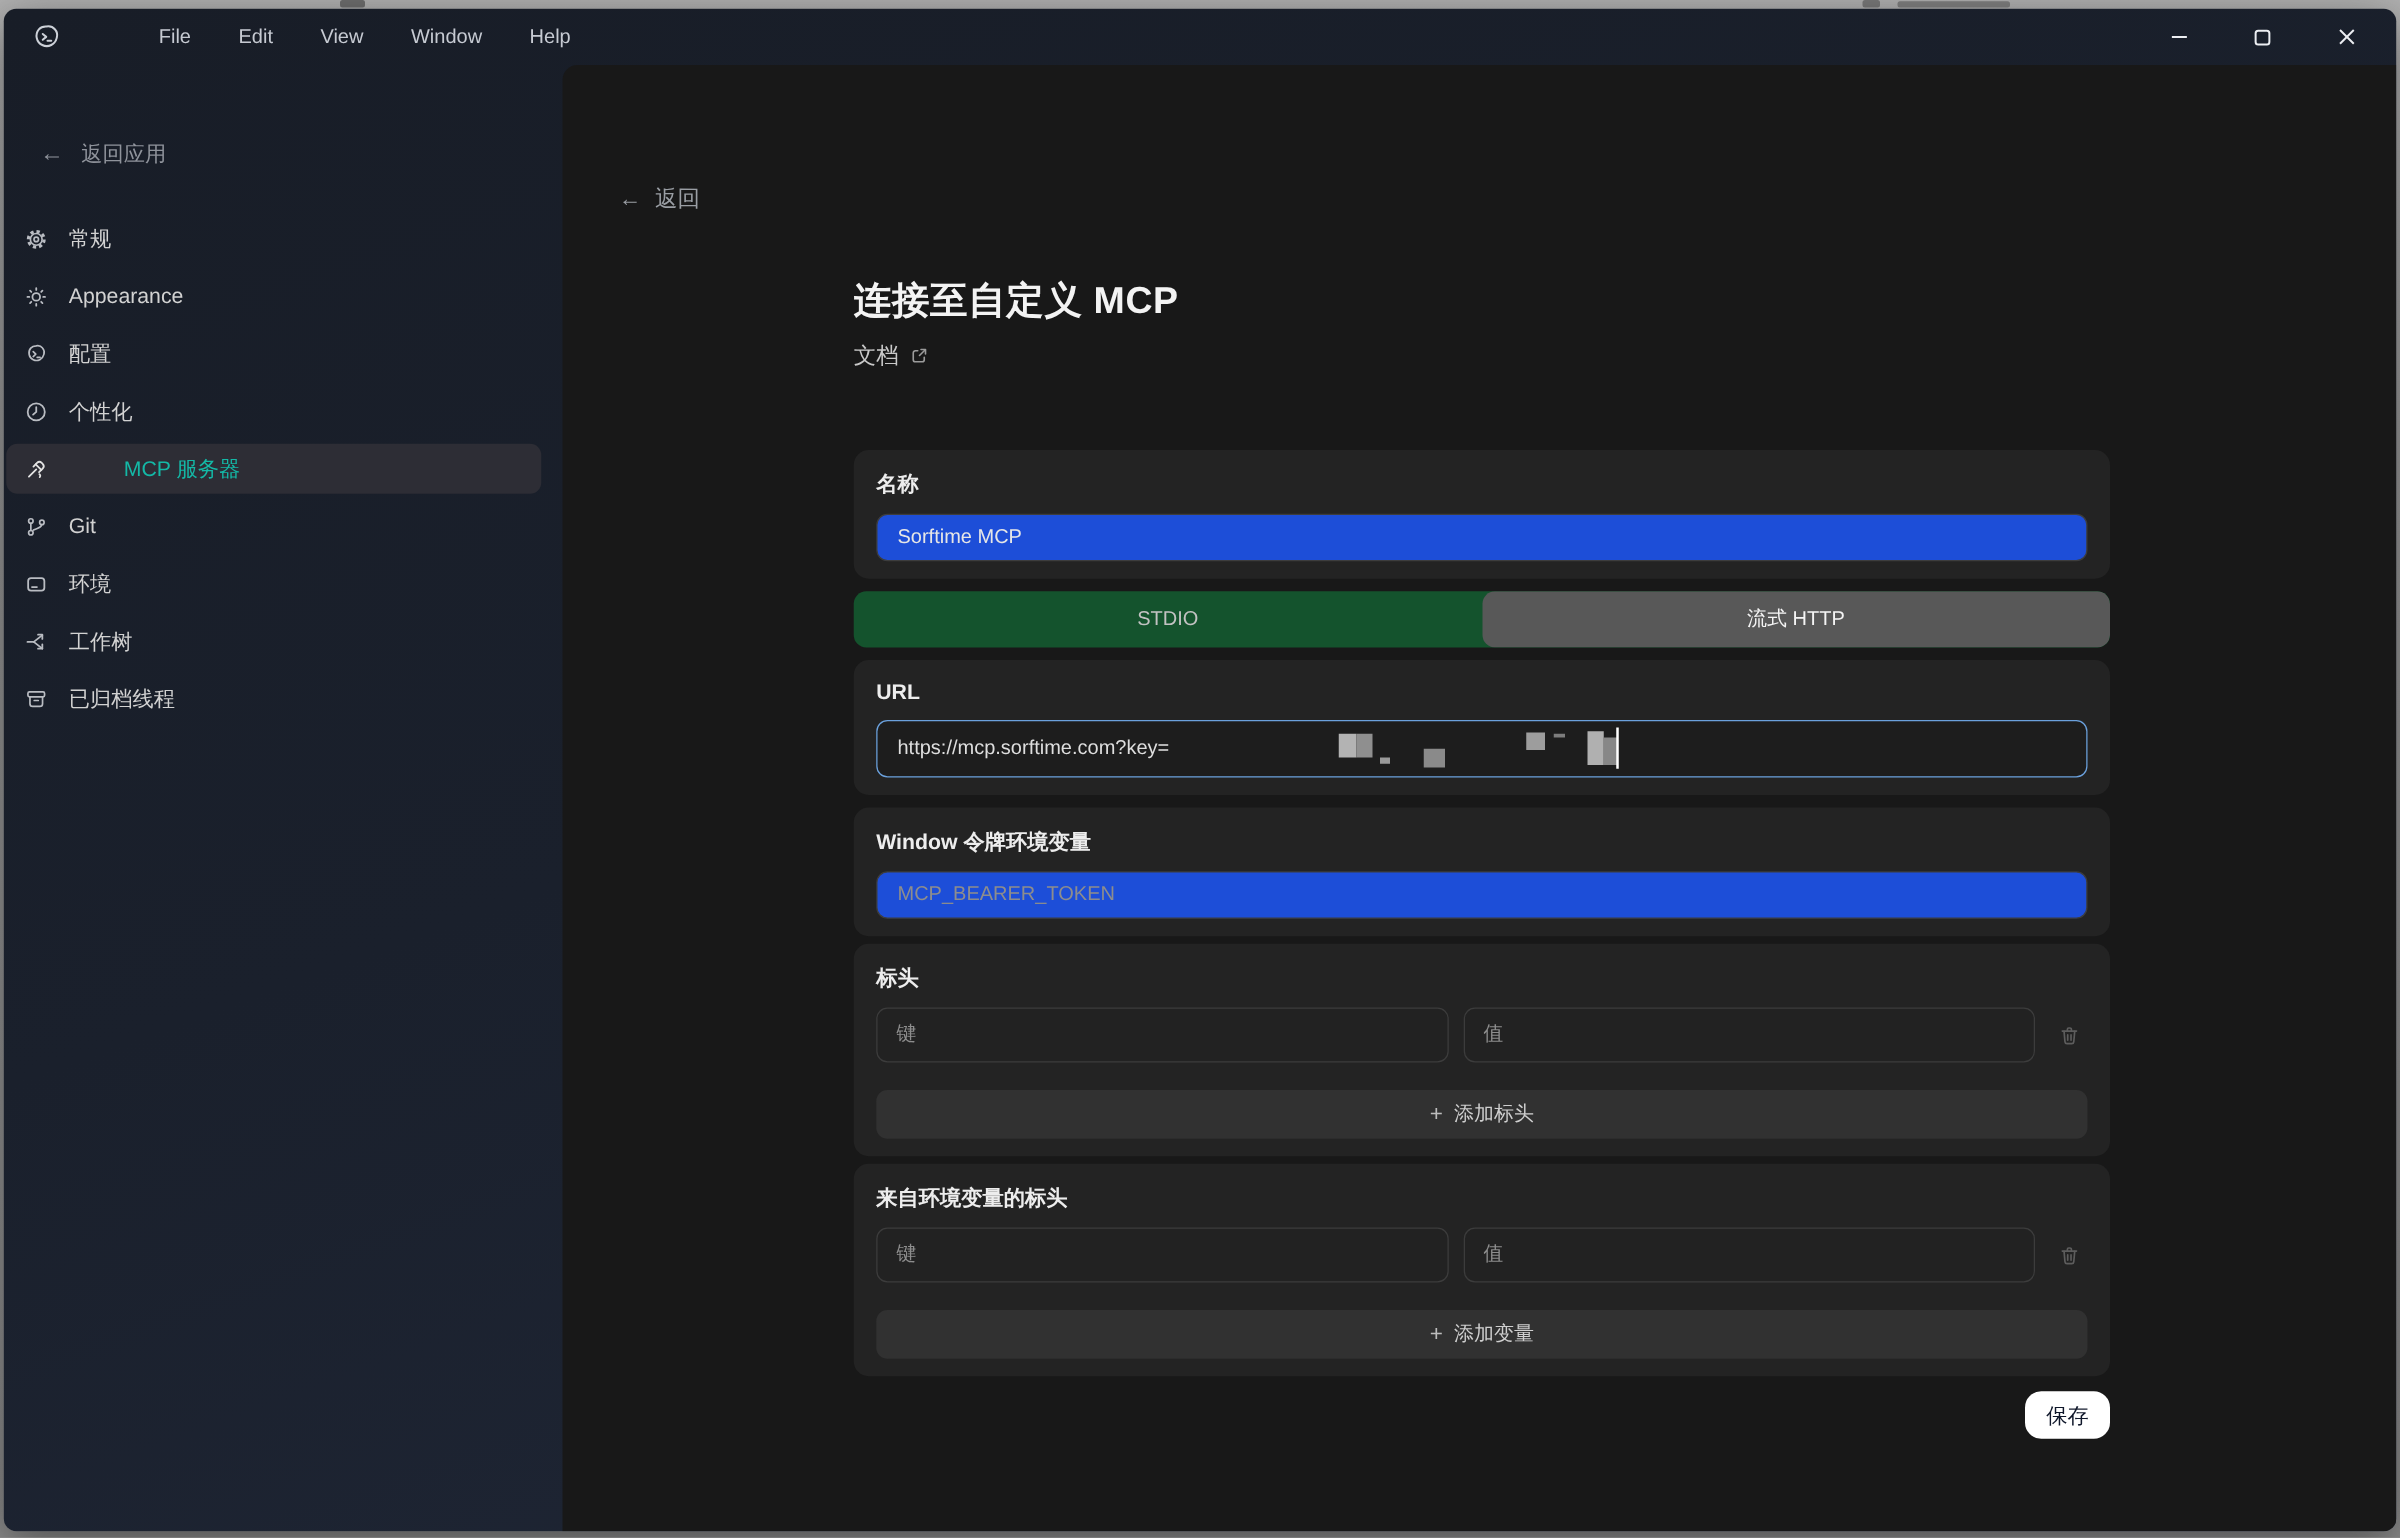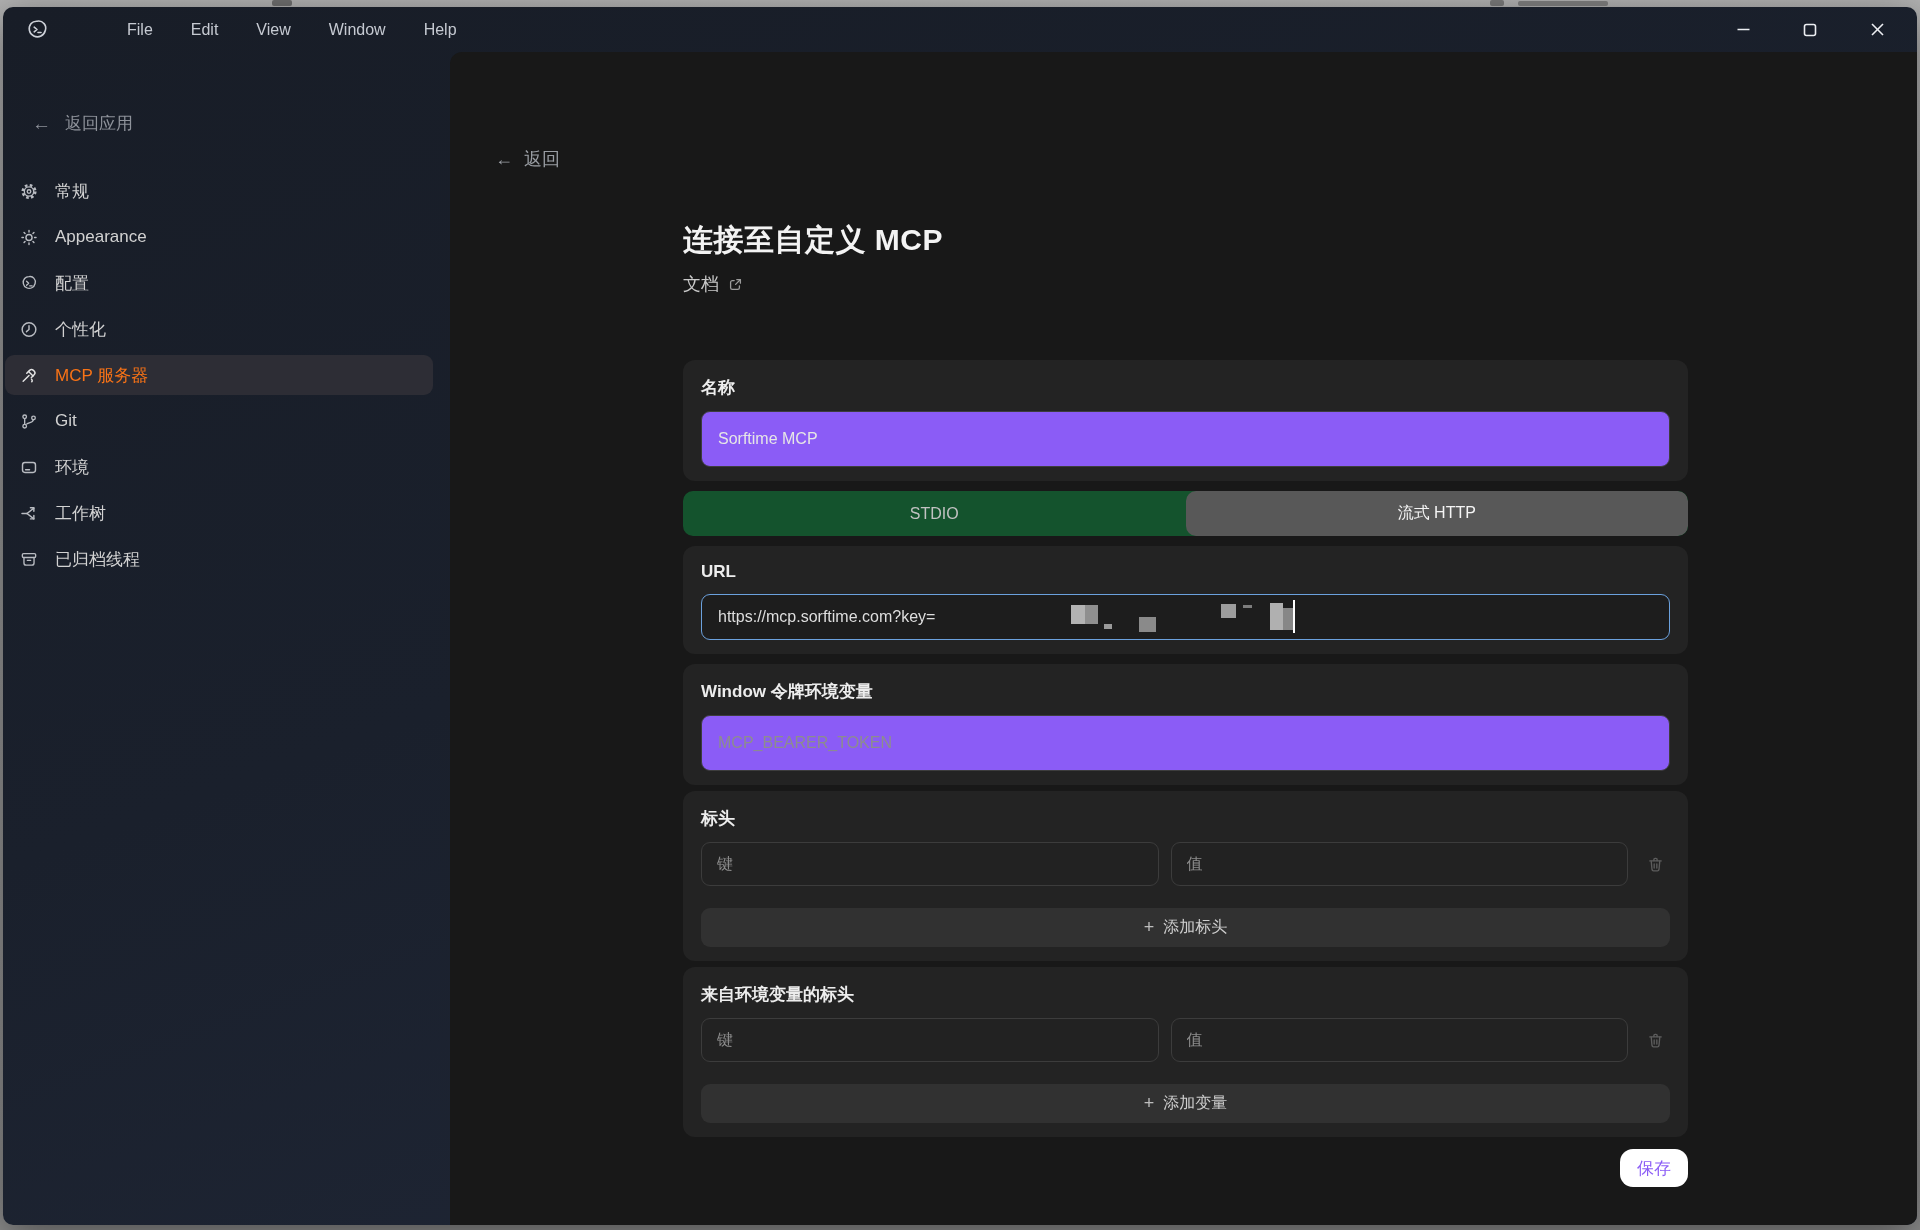--- a/index.html
+++ b/index.html
@@ -30,38 +30,38 @@
 
   
   .sidebar { position:absolute; left:0; top:45px; width:447px; bottom:0; }
   .back-app { position:absolute; left:29px; top:60px; display:flex; align-items:center; gap:14px;
               color:#8f939b; font-size:17px; }
   .back-app .arrow { font-size:19px; }
   .side-list { position:absolute; left:2px; top:119px; width:428px; display:flex; flex-direction:column; gap:6px; }
   .side-item { height:40px; display:flex; align-items:center; padding-left:15px; border-radius:9px;
                color:#d2d2d2; font-size:17px; }
   .side-item .s-icon { width:18px; height:18px; color:#b9bcc2; display:flex; align-items:center; justify-content:center; margin-right:17px; flex:0 0 18px; }
-  .side-item.selected { background:#2d2d35; color:#f97316; }
+  .side-item.selected { background:#2d2d35; color:#14b8a6;gap:44px; }
   .side-item.selected .s-icon { color:#e3e3e3; }
 
   
   .content { position:absolute; left:447px; top:45px; right:0; bottom:0; background:#181818;
              border-top-left-radius:12px; }
   .back-link { position:absolute; left:45px; top:95px; display:flex; align-items:center; gap:11px;
                color:#9a9ea4; font-size:18px; }
   .page-title { position:absolute; left:233px; top:168px; font-size:30px; font-weight:700; color:#f3f3f3; letter-spacing:.5px; }
   .doc-link { position:absolute; left:233px; top:220px; display:flex; align-items:center; gap:9px;
               color:#c9c9c9; font-size:18px; }
   .doc-link svg { color:#9b9b9b; }
 
   .form { position:absolute; left:233px; top:308px; width:1005px; }
   .card { background:#232323; border-radius:12px; padding:16px 18px 14px 18px; }
   .card-label { font-size:17px; font-weight:700; color:#ededed; margin-bottom:12px; }
   .t-input {
-    width:100%; height:56px; background:#8b5cf6; border:1px solid #3d3d3d; border-radius:9px;
+    width:100%; height:38px; background:#1d4ed8; border:1px solid #3d3d3d; border-radius:9px;
     color:#e6e6e6; font-size:16px; padding:12px 16px; outline:none;
     font-family:"Liberation Sans","DejaVu Sans",sans-serif;
   }
   .t-input::placeholder { color:#8d8d8d; opacity:1; }
 
   .segmented { display:flex; margin-top:10px; height:45px; border-radius:10px; overflow:hidden; background:#14532d; }
   .seg { flex:1; display:flex; align-items:center; justify-content:center; font-size:16px; color:#c2c2c2; }
   .seg.selected { background:#585858; color:#f4f4f4; border-radius:10px; }
 
   .mt10 { margin-top:10px; } .mt6 { margin-top:6px; }
@@ -79,21 +79,21 @@
               font-family:"Liberation Sans","DejaVu Sans",sans-serif; }
   .kv-input::placeholder { color:#8d8d8d; opacity:1; }
   .trash-btn { width:30px; height:30px; display:flex; align-items:center; justify-content:center; color:#5d5d5d; background:none; border:none; }
 
   .add-btn { margin-top:22px; width:100%; height:39px; background:#313131; border:none; border-radius:9px;
              color:#cfcfcf; font-size:16px; display:flex; align-items:center; justify-content:center; gap:9px;
              font-family:"Liberation Sans","DejaVu Sans",sans-serif; }
   .add-btn .plus { font-size:18px; color:#bdbdbd; }
 
   .save-row { display:flex; justify-content:flex-end; margin-top:12px; }
-  .save-btn { background:#ffffff; color:#8b5cf6; border:none; border-radius:13px; height:38px;
+  .save-btn { background:#ffffff; color:#0f172a; border:none; border-radius:13px; height:38px;
               padding:0 17px; font-size:17px; font-family:"Liberation Sans","DejaVu Sans",sans-serif; }
   svg { display:block; }
 </style>
 </head>
 <body>
 
 <div class="strip-artifact" style="left:272px; top:0; width:20px; height:6px;"></div>
 <div class="strip-artifact" style="left:1490px; top:0; width:14px; height:6px; background:#7a7a7a;"></div>
 <div class="strip-artifact" style="left:1518px; top:1px; width:90px; height:5px; background:#808080;"></div>
 

